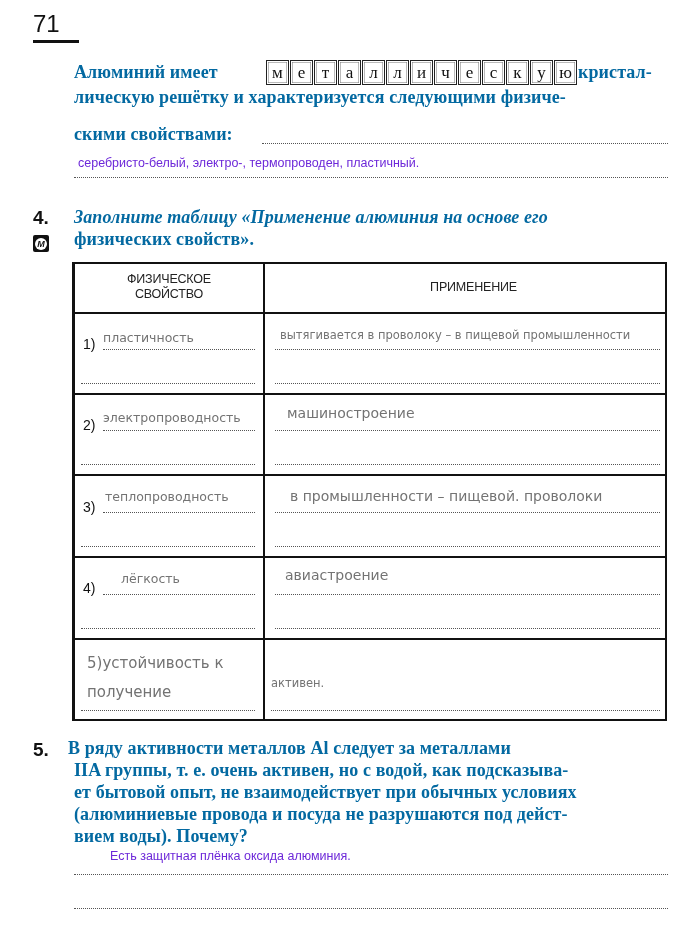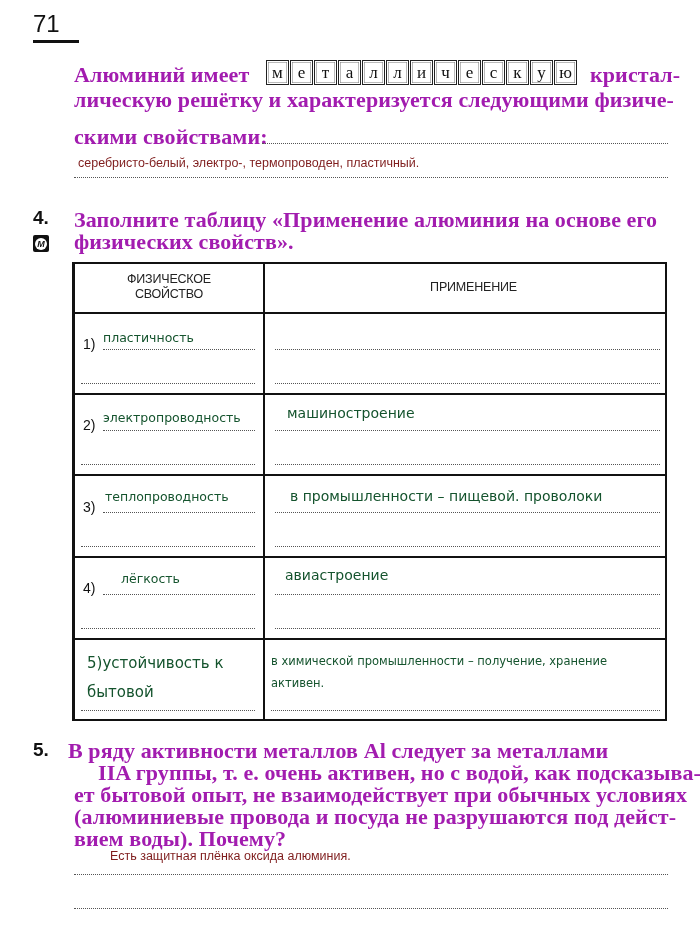--- a/index.html
+++ b/index.html
@@ -6,40 +6,40 @@
   html, body { width: 700px; height: 930px; background: #ffffff; overflow: hidden; }
   body { position: relative; font-family: "DejaVu Serif", serif; color: #111; }
 
   .abs { position: absolute; }
 
   
   #page-number { left: 33px; top: 12px; font-family: "Liberation Sans", sans-serif; font-size: 24px; line-height: 24px; color: #111; }
   #page-number-rule { left: 33px; top: 40px; width: 46px; height: 3px; background: #111; }
 
   
-  .qtext { font-family: "Liberation Serif", "DejaVu Serif", serif; font-size: 22px; font-weight: bold; color: #a21caf; letter-spacing: 0.1px; white-space: nowrap; }
-  .answer { font-family: "Liberation Sans", sans-serif; font-size: 12.5px; color: #7f1d1d; white-space: nowrap; }
+  .qtext { font-family: "Liberation Serif", "DejaVu Serif", serif; font-size: 18px; font-weight: bold; color: #0369a1; letter-spacing: 0.1px; white-space: nowrap; }
+  .answer { font-family: "Liberation Sans", sans-serif; font-size: 12.5px; color: #6d28d9; white-space: nowrap; }
   .dotline { position: absolute; height: 0; border-bottom: 1px dotted #555; }
 
   
   #letter-boxes { left: 266px; top: 60px; display: flex; gap: 1px; }
   .lbox { width: 23px; height: 25px; border: 1.5px solid #222; box-shadow: inset 0 0 0 1px #fff, inset 0 0 0 1.5px #777; display: flex; align-items: center; justify-content: center; font-family: "Liberation Serif", serif; font-size: 17px; color: #111; line-height: 1; }
 
   
   .qnum { font-family: "Liberation Sans", sans-serif; font-weight: bold; font-size: 19px; color: #111; }
   #m-icon { left: 33px; top: 235px; width: 16px; height: 17px; background: #111; border-radius: 2px; display: flex; align-items: center; justify-content: center; }
   #m-icon span { display: block; width: 12px; height: 12px; border-radius: 50%; background: #fff; color: #111; font-family: "Liberation Sans", sans-serif; font-weight: bold; font-style: italic; font-size: 9px; line-height: 12px; text-align: center; }
 
   
   #app-table { left: 72px; top: 262px; width: 595px; height: 459px; border: 2px solid #111; border-left-width: 3px; }
   .col-divider { position: absolute; left: 188px; top: 0; bottom: 0; width: 2px; background: #111; }
   .row-divider { position: absolute; left: 0; right: 0; height: 2px; background: #111; }
   .th { position: absolute; font-family: "Liberation Sans", sans-serif; font-size: 12.5px; color: #222; text-align: center; line-height: 15px; letter-spacing: -0.2px; }
   .row-num { position: absolute; font-family: "Liberation Sans", sans-serif; font-size: 14px; color: #111; }
-  .cell-text { position: absolute; font-family: "DejaVu Sans", sans-serif; font-size: 12.5px; color: #14532d; white-space: nowrap; }
+  .cell-text { position: absolute; font-family: "DejaVu Sans", sans-serif; font-size: 12.5px; color: #737373; white-space: nowrap; }
   .cell-text.big { font-size: 14px; }
   .cell-text.small { font-size: 11.5px; }
   .cell-text.large { font-size: 15px; }
 </style>
 </head>
 <body>
 
 <div id="page-number" class="abs">71</div>
 <div id="page-number-rule" class="abs"></div>
 
@@ -52,52 +52,53 @@
   <div class="lbox">л</div>
   <div class="lbox">л</div>
   <div class="lbox">и</div>
   <div class="lbox">ч</div>
   <div class="lbox">е</div>
   <div class="lbox">с</div>
   <div class="lbox">к</div>
   <div class="lbox">у</div>
   <div class="lbox">ю</div>
 </div>
-<div class="abs qtext" style="left:578px; top:62px;margin-left:12px;">кристал-</div>
+<div class="abs qtext" style="left:578px; top:62px;">кристал-</div>
 <div class="abs qtext" style="left:74px; top:87px;">лическую решётку и характеризуется следующими физиче-</div>
 <div class="abs qtext" style="left:74px; top:124px;">скими свойствами:</div>
 <div class="dotline" style="left:262px; top:143px; width:406px;"></div>
 <div class="abs answer" style="left:78px; top:156px;">серебристо-белый, электро-, термопроводен, пластичный.</div>
 <div class="dotline" style="left:74px; top:177px; width:594px;"></div>
 
 <div class="abs qnum" style="left:33px; top:207px;">4.</div>
 <div id="m-icon" class="abs">
     <span>М</span>
   </div>
-<div class="abs qtext" style="left:74px; top:207px;">Заполните таблицу «Применение алюминия на основе его</div>
+<div class="abs qtext" style="left:74px; top:207px;font-style:italic;">Заполните таблицу «Применение алюминия на основе его</div>
 <div class="abs qtext" style="left:74px; top:229px;">физических свойств».</div>
 
 <div id="app-table" class="abs">
   <div class="col-divider"></div>
   <div class="row-divider" style="top:48px;"></div>
   <div class="row-divider" style="top:129px;"></div>
   <div class="row-divider" style="top:210px;"></div>
   <div class="row-divider" style="top:292px;"></div>
   <div class="row-divider" style="top:374px;"></div>
 
   <div class="th" style="left:0; width:188px; top:8px;">
     <div>ФИЗИЧЕСКОЕ</div>
     <div>СВОЙСТВО</div>
   </div>
   <div class="th" style="left:190px; width:417px; top:16px;">ПРИМЕНЕНИЕ</div>
 
   <div class="row-num" style="left:8px; top:72px;">1)</div>
   <div class="cell-text" style="left:28px; top:66px;">пластичность</div>
   <div class="dotline" style="left:28px; top:85px; width:152px;"></div>
   <div class="dotline" style="left:6px; top:119px; width:174px;"></div>
+  <div class="cell-text small" style="left:205px; top:64px;">вытягивается в проволоку – в пищевой промышленности</div>
   <div class="dotline" style="left:200px; top:85px; width:385px;"></div>
   <div class="dotline" style="left:200px; top:119px; width:385px;"></div>
 
   <div class="row-num" style="left:8px; top:153px;">2)</div>
   <div class="cell-text" style="left:28px; top:146px;">электропроводность</div>
   <div class="dotline" style="left:28px; top:166px; width:152px;"></div>
   <div class="dotline" style="left:6px; top:200px; width:174px;"></div>
   <div class="cell-text big" style="left:212px; top:141px;">машиностроение</div>
   <div class="dotline" style="left:200px; top:166px; width:385px;"></div>
   <div class="dotline" style="left:200px; top:200px; width:385px;"></div>
@@ -114,28 +115,27 @@
   <div class="cell-text" style="left:46px; top:307px;">лёгкость</div>
   <div class="dotline" style="left:28px; top:330px; width:152px;"></div>
   <div class="dotline" style="left:6px; top:364px; width:174px;"></div>
   <div class="cell-text big" style="left:210px; top:303px;">авиастроение</div>
   <div class="dotline" style="left:200px; top:330px; width:385px;"></div>
   <div class="dotline" style="left:200px; top:364px; width:385px;"></div>
 
   <div class="cell-text large" style="left:12px; top:390px;">
     <span>5)</span><span>устойчивость к</span>
   </div>
-  <div class="cell-text large" style="left:12px; top:419px;">бытовой</div>
+  <div class="cell-text large" style="left:12px; top:419px;">получение</div>
   <div class="dotline" style="left:6px; top:446px; width:174px;"></div>
-  <div class="cell-text small" style="left:196px; top:390px;">в химической промышленности – получение, хранение</div>
   <div class="cell-text small" style="left:196px; top:412px;">активен.</div>
   <div class="dotline" style="left:196px; top:446px; width:389px;"></div>
 </div>
 
 <div class="abs qnum" style="left:33px; top:739px;">5.</div>
 <div class="abs qtext" style="left:68px; top:738px;font-family:Liberation Serif, serif;">В  ряду  активности  металлов  Al  следует  за  металлами</div>
-<div class="abs qtext" style="left:74px; top:760px;margin-left:24px;">IIA группы, т. е. очень активен, но с водой, как подсказыва-</div>
+<div class="abs qtext" style="left:74px; top:760px;">IIA группы, т. е. очень активен, но с водой, как подсказыва-</div>
 <div class="abs qtext" style="left:74px; top:782px;">ет бытовой опыт, не взаимодействует при обычных условиях</div>
 <div class="abs qtext" style="left:74px; top:804px;">(алюминиевые провода и посуда не разрушаются под дейст-</div>
 <div class="abs qtext" style="left:74px; top:826px;">вием воды). Почему?</div>
 <div class="abs answer" style="left:82px; top:849px;margin-left:28px;">Есть защитная плёнка оксида алюминия.</div>
 <div class="dotline" style="left:74px; top:874px; width:594px;"></div>
 <div class="dotline" style="left:74px; top:908px; width:594px;"></div>
 
 </body></html>

